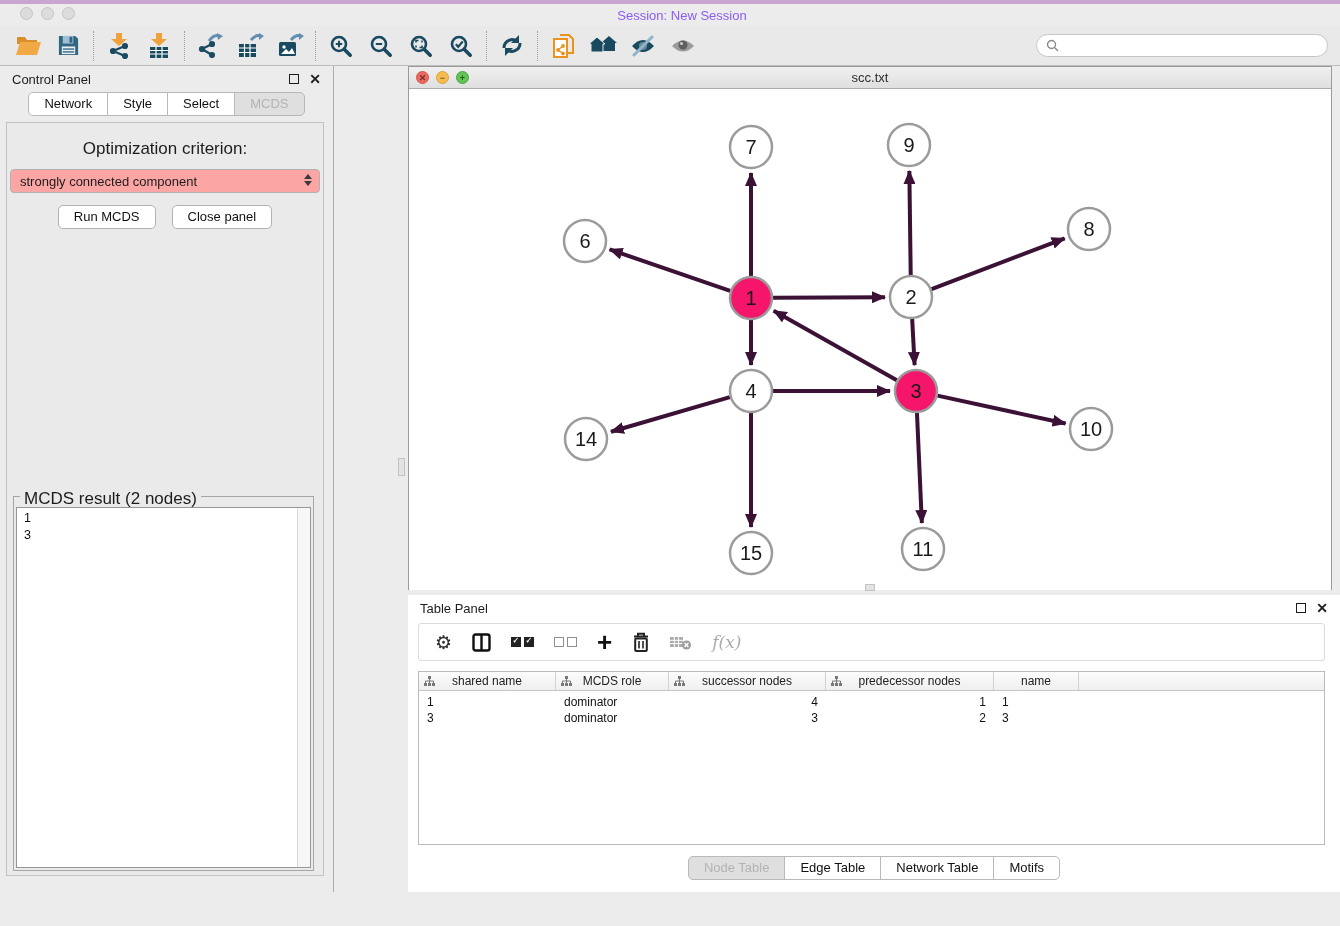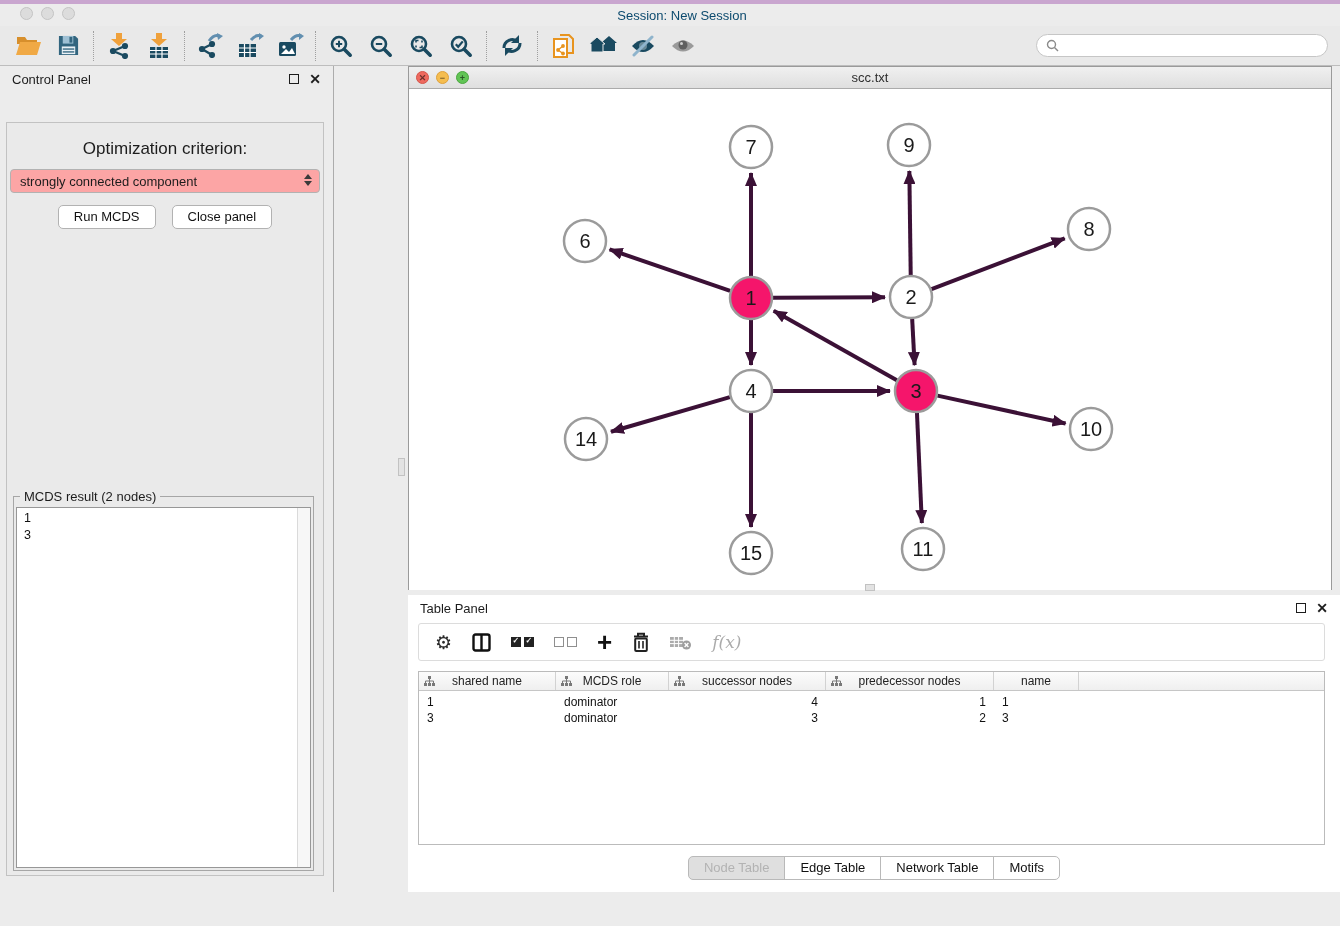--- a/index.html
+++ b/index.html
@@ -4,21 +4,21 @@
 <style>
   * { margin:0; padding:0; box-sizing:border-box; }
   html,body { background:#888; }
   .app {
     position:relative; width:1340px; height:926px; overflow:hidden;
     background:#ECECEC; font-family:"Liberation Sans", sans-serif; font-size:13px; color:#1c1c1c;
   }
   .top-edge { height:4px; background:#C9A6CF; }
   
   .titlebar { height:22px; position:relative; display:flex; align-items:center; justify-content:center; }
-  .titlebar .title { color:#0c4a6e; font-size:13px;margin-left:24px; }
+  .titlebar .title { color:#8b5cf6; font-size:13px;margin-left:24px; }
   .traffic-inactive { position:absolute; left:20px; top:3px; display:flex; gap:8px; }
   .traffic-inactive i { width:13px; height:13px; border-radius:50%; background:#DCDCDC; border:1px solid #C4C4C4; }
   
   .toolbar { height:40px; background:#E9E9E9; border-bottom:1px solid #BDBDBD; display:flex; align-items:center; padding:0 8px; }
   .tbtn { width:40px; height:34px; display:flex; align-items:center; justify-content:center; }
   .tsep { width:1px; height:30px; border-left:1px dotted #9F9F9F; margin:0 5px; }
   .search-box { margin-left:auto; margin-right:4px; width:292px; height:23px; background:#FFF;
     border:1px solid #C6C6C6; border-radius:12px; display:flex; align-items:center; padding:0 9px; gap:5px; }
   .search-box input { border:none; outline:none; flex:1; font-size:12px; font-family:"Liberation Sans",sans-serif; background:transparent; }
   
@@ -37,21 +37,21 @@
   .opt-label { text-align:center; margin-top:16px; font-size:17px; }
   .cp-select { margin:10px auto 0; width:310px; height:24px; background:#fca5a5; border:1px solid #B2B2B2; border-radius:4px;
     display:flex; align-items:center; padding:0 24px 0 9px; position:relative; font-size:13px; }
   .stepper { position:absolute; right:7px; top:4px; display:flex; flex-direction:column; gap:2px; }
   .stepper i { width:0; height:0; border-left:4px solid transparent; border-right:4px solid transparent; }
   .stepper .up { border-bottom:5px solid #3a3a3a; }
   .stepper .dn { border-top:5px solid #3a3a3a; }
   .cp-buttons { display:flex; justify-content:center; gap:16px; margin-top:12px; }
   .btn { background:#FFF; border:1px solid #B2B2B2; border-radius:5px; padding:3px 15px 4px; font-size:13px; color:#111; }
   .mcds-fieldset { position:absolute; left:6px; right:9px; top:373px; bottom:4px; border:1px solid #A6A6A6; }
-  .mcds-legend { position:absolute; top:-8px; left:6px; background:#EAEAEA; padding:0 4px; font-size:13px; }
+  .mcds-legend { position:absolute; top:-8px; left:6px; background:#EAEAEA; padding:0 4px; font-size:17px; }
   .result-area { position:absolute; left:2px; right:2px; top:10px; bottom:2px; background:#FFF; border:1px solid #979797; overflow:hidden; }
   .result-lines { padding:2px 7px; font-size:12.5px; line-height:17px; color:#111; }
   .result-scroll { position:absolute; right:0; top:0; bottom:0; width:13px; background:#F7F7F7; border-left:1px solid #DADADA; }
   
   .network-window { position:absolute; left:408px; top:66px; width:924px; height:524px; background:#FFF; border:1px solid #9A9A9A; }
   .nw-titlebar { height:22px; background:linear-gradient(#F0F0F0,#DFDFDF); border-bottom:1px solid #ABABAB; position:relative;
     display:flex; align-items:center; justify-content:center; }
   .nw-title { font-size:13px; color:#2e2e2e; }
   .traffic { position:absolute; left:7px; top:4px; display:flex; gap:7px; }
   .traffic i { width:13px; height:13px; border-radius:50%; display:flex; align-items:center; justify-content:center;
@@ -248,20 +248,26 @@
   </div>
 
   <div class="control-panel">
     <div class="panel-header">
       <span class="ph-title">Control Panel</span>
       <span class="panel-ctrls">
           <span class="float-ico"></span>
           <span class="close-ico">✕</span>
         </span>
     </div>
+    <div class="seg-row" id="control-tabs">
+        <span class="seg">Network</span>
+        <span class="seg">Style</span>
+        <span class="seg">Select</span>
+        <span class="seg active">MCDS</span>
+      </div>
     <div class="cp-box">
       <div class="opt-label">Optimization criterion:</div>
       <div class="cp-select">
         <span>strongly connected component</span>
         <span class="stepper">
             <i class="up"></i>
             <i class="dn"></i>
           </span>
       </div>
       <div class="cp-buttons">

